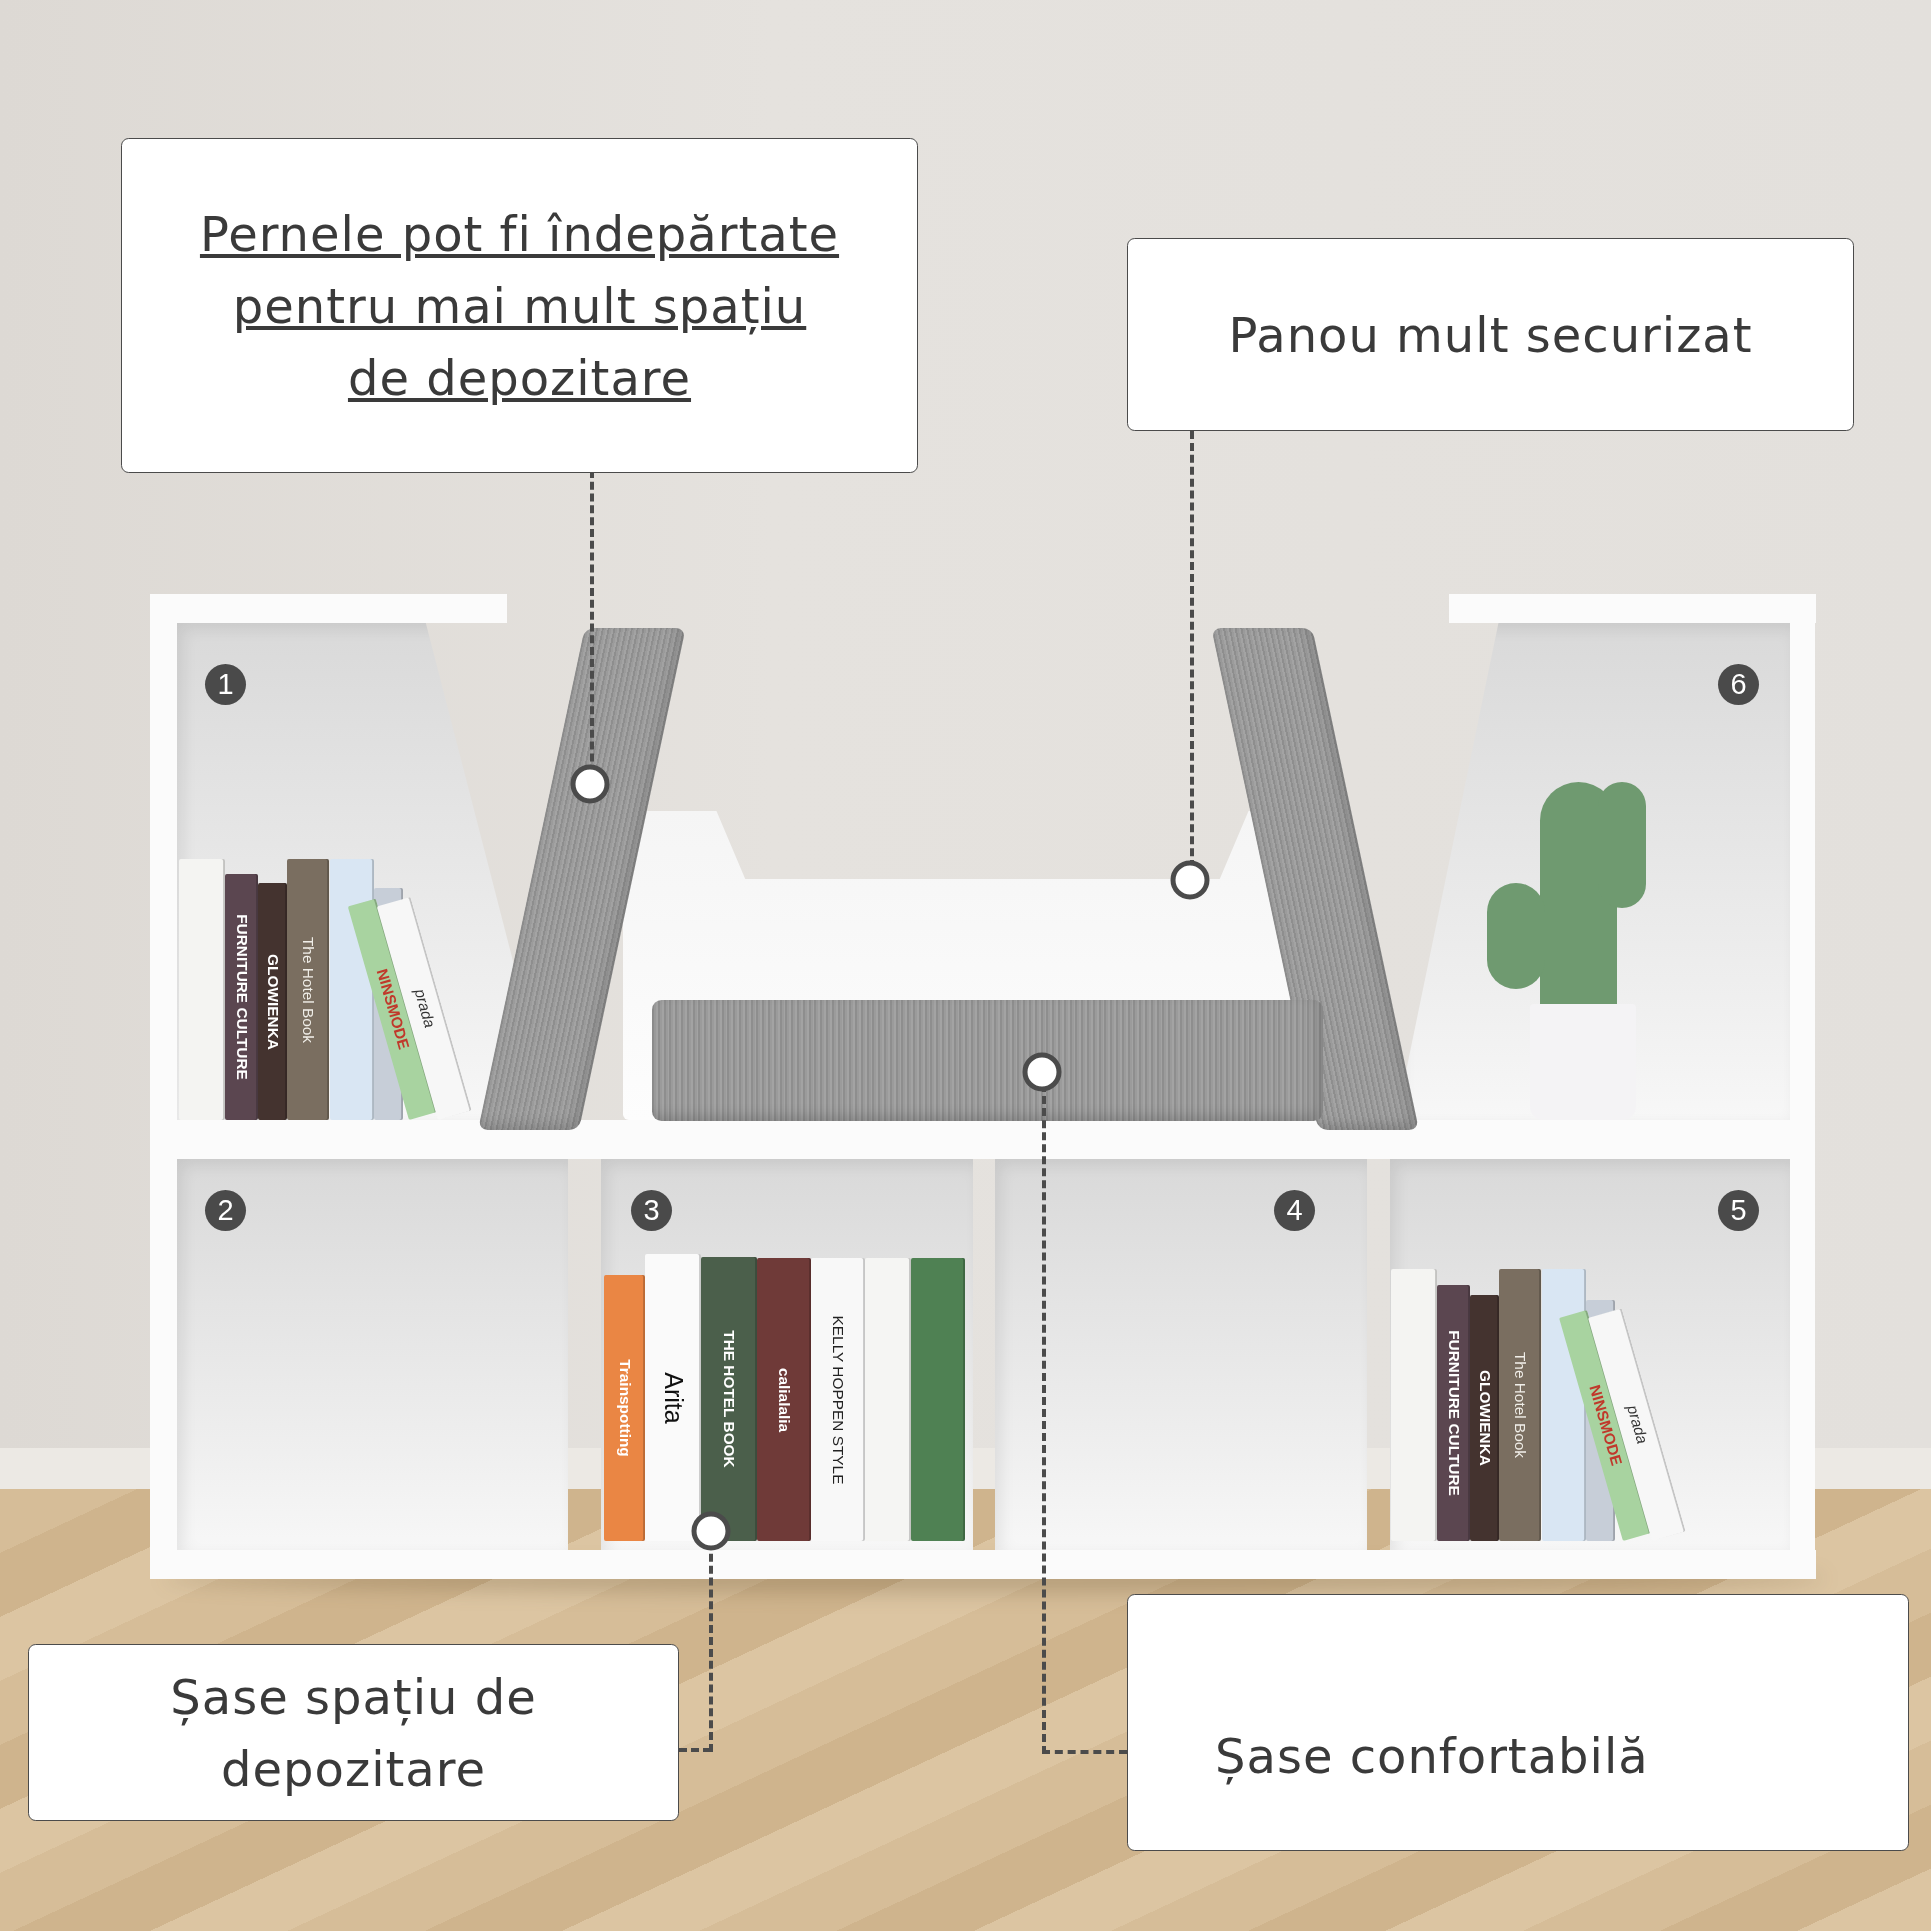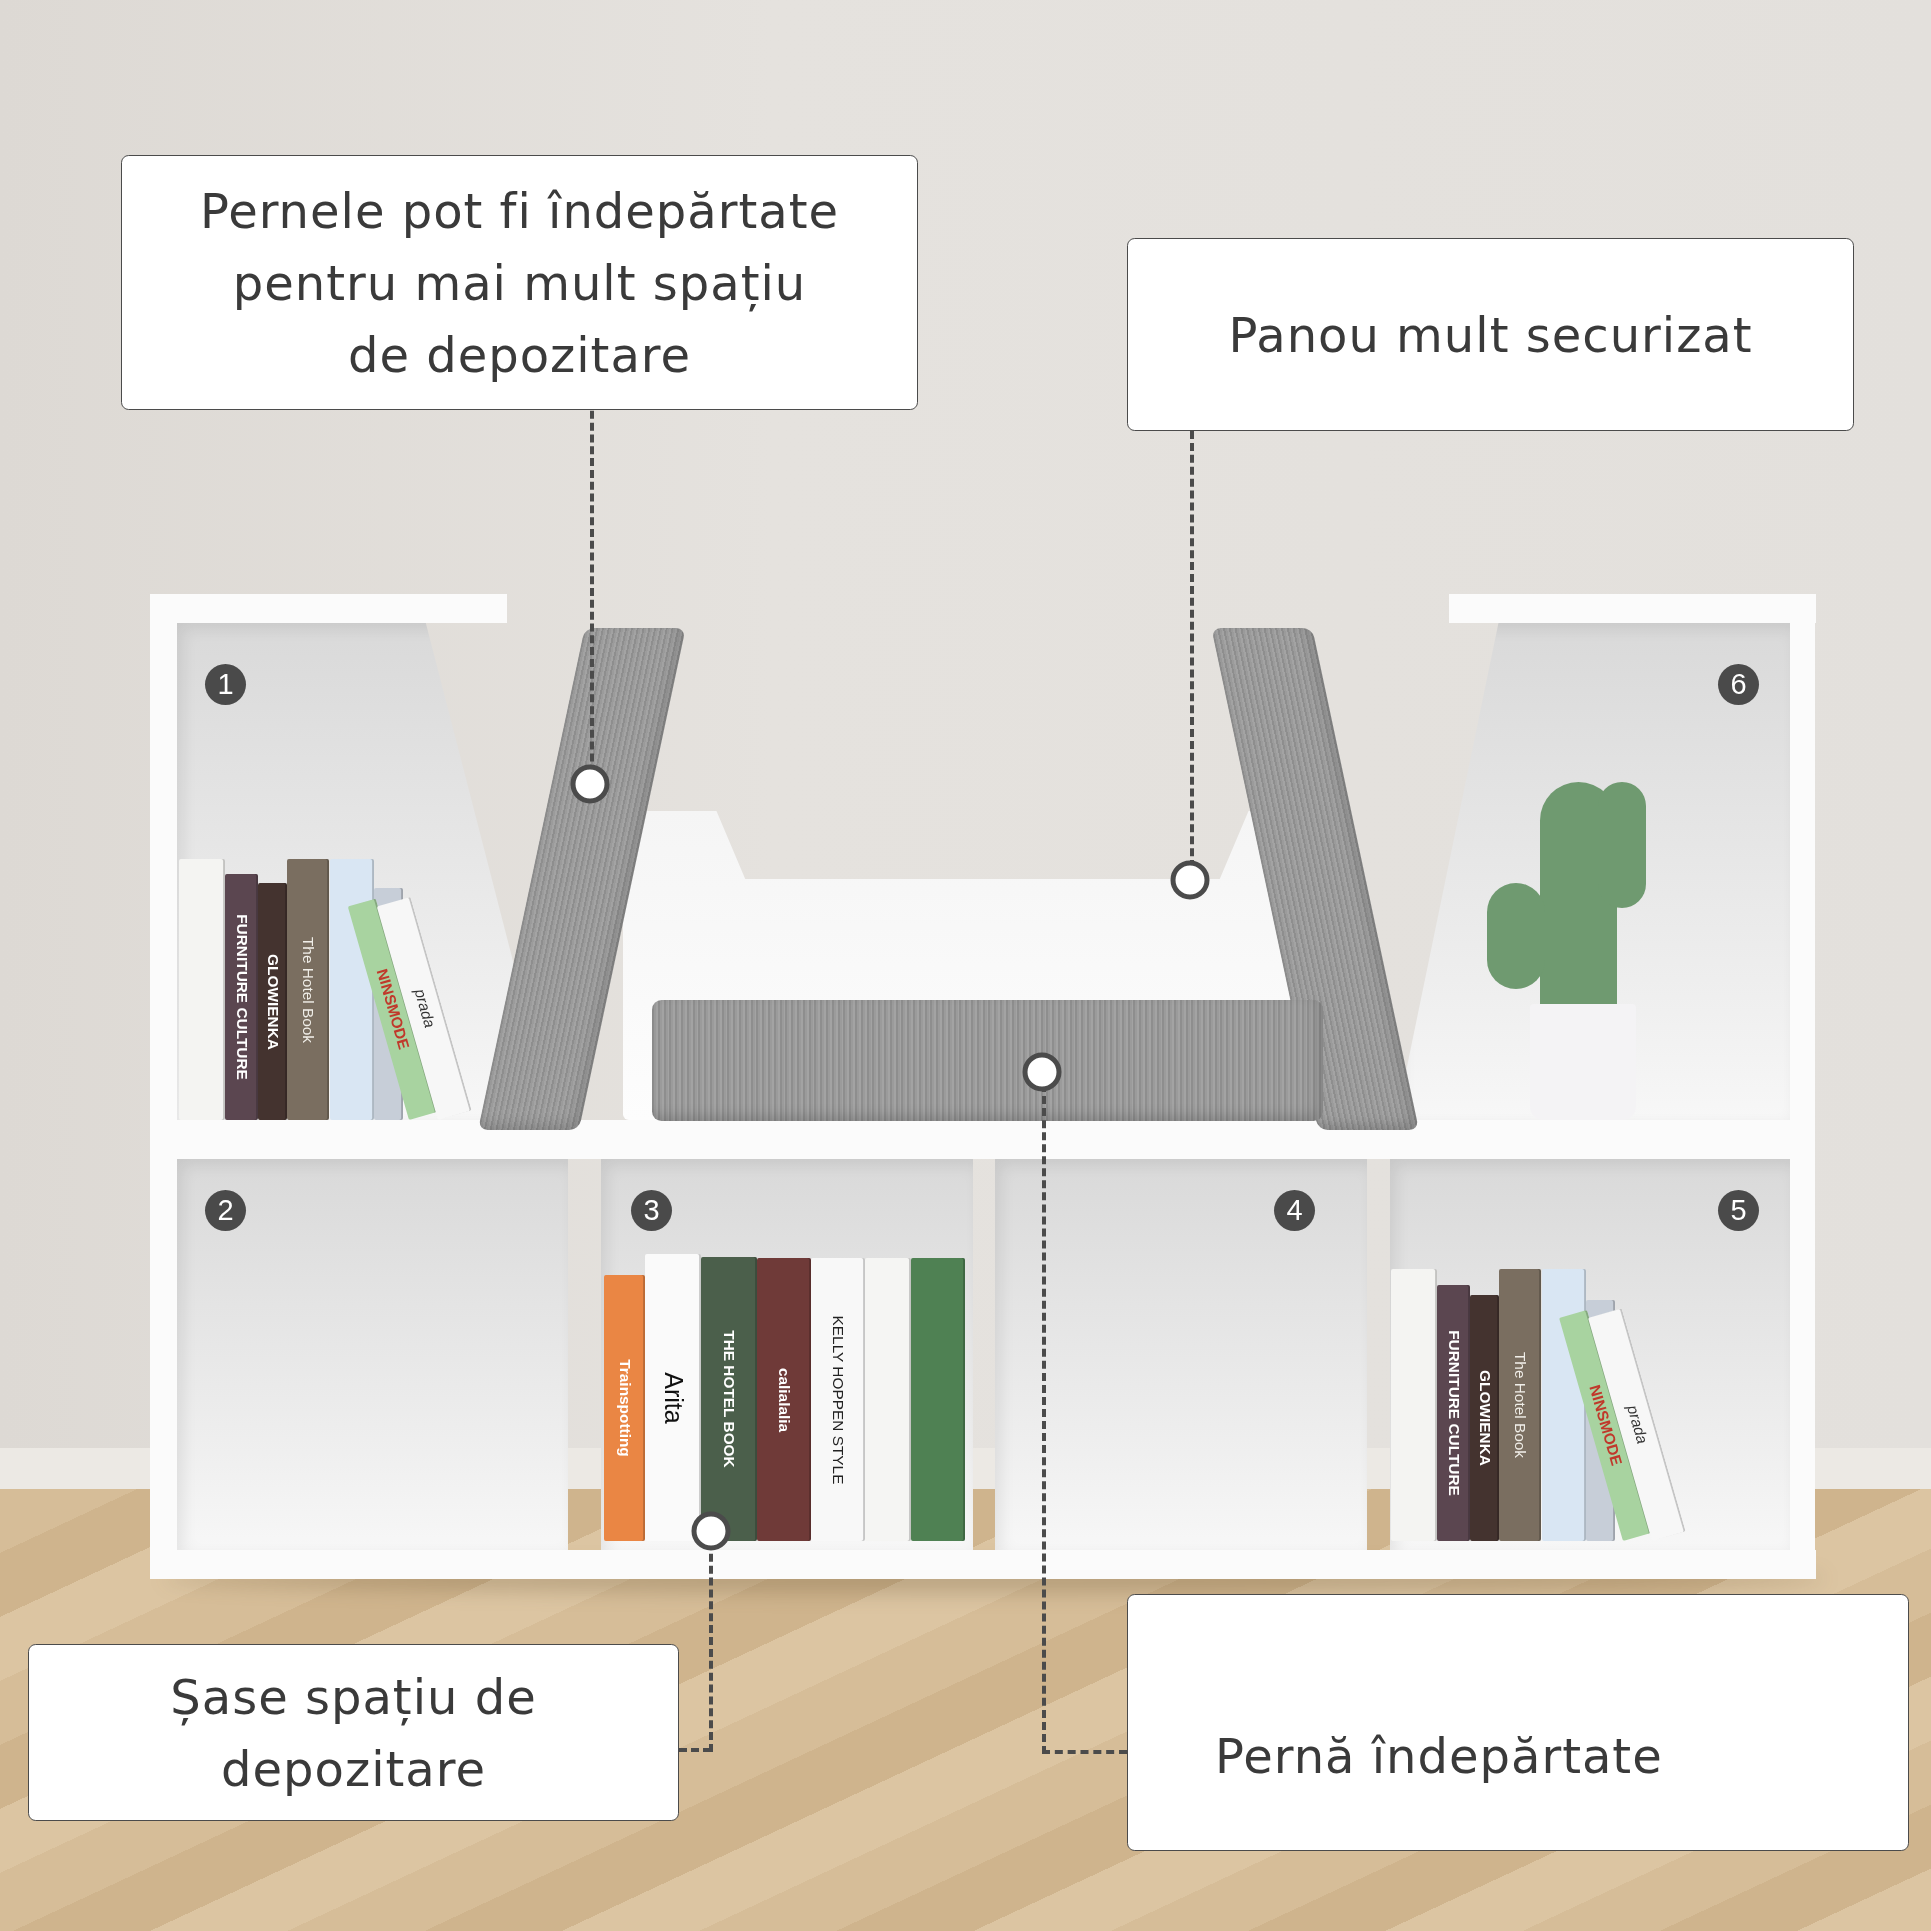--- a/index.html
+++ b/index.html
@@ -160,28 +160,28 @@
 <div class="dash" style="left:709px;top:1530px;height:222px;border-left-width:4.8px;border-left-style:dashed;"></div>
 <div class="dash" style="left:679px;top:1748px;width:32px;border-top-width:4.8px;border-top-style:dashed;"></div>
 <div class="dash" style="left:1042px;top:1072px;height:682px;border-left-width:4.8px;border-left-style:dashed;"></div>
 <div class="dash" style="left:1042px;top:1750px;width:85px;border-top-width:4.8px;border-top-style:dashed;"></div>
 
 <div class="dot" style="left:590px;top:784px;"></div>
 <div class="dot" style="left:1190px;top:880px;"></div>
 <div class="dot" style="left:1042px;top:1072px;"></div>
 <div class="dot" style="left:711px;top:1531px;"></div>
 
-<div class="callout" style="left:121px;top:155px;width:797px;height:255px;">
+<div class="callout" style="left:121px;top:138px;width:797px;height:335px;text-decoration:underline;">
   <p>Pernele pot fi îndepărtate
 pentru mai mult spațiu
 de depozitare</p>
 </div>
 <div class="callout" style="left:1127px;top:238px;width:727px;height:193px;">
   <p>Panou mult securizat</p>
 </div>
 <div class="callout" style="left:28px;top:1644px;width:651px;height:177px;">
   <p>Șase spațiu de
 depozitare</p>
 </div>
 <div class="callout" style="left:1127px;top:1594px;width:782px;height:257px;justify-content:flex-start;padding-left:87px;align-items:flex-end;padding-bottom:58px;">
-  <p>Pernă îndepărtate</p>
+  <p>Șase confortabilă</p>
 </div>
 
 
 </body></html>

